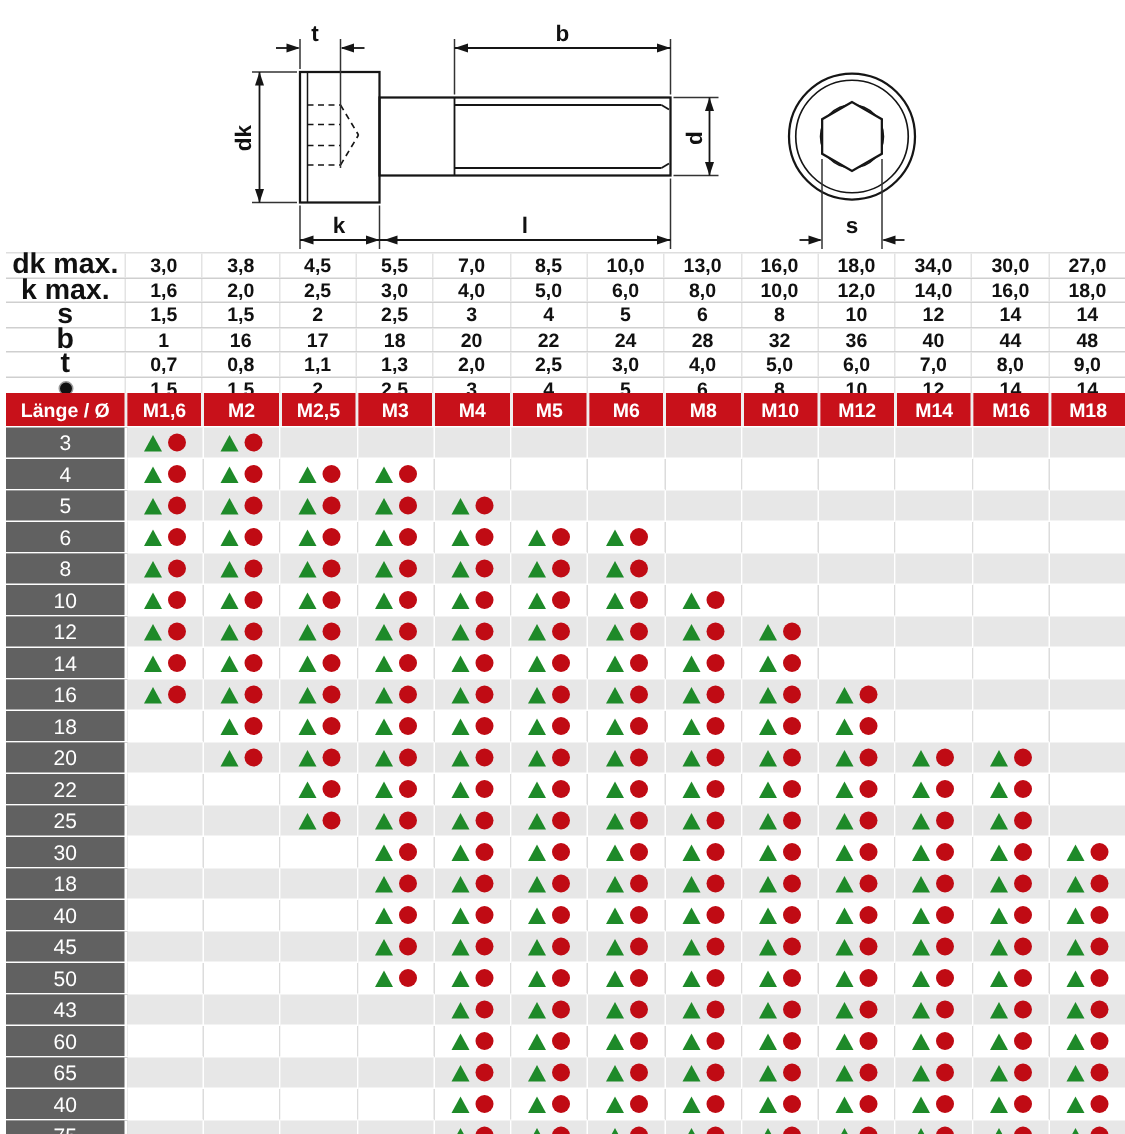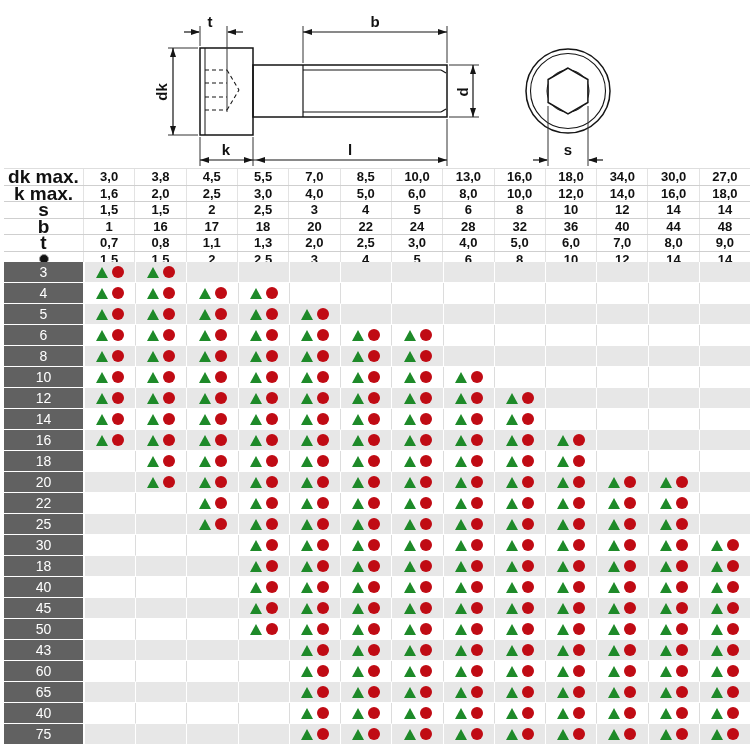--- a/index.html
+++ b/index.html
@@ -238,20 +238,36 @@
         <div class="spec-value-cell">6</div>
         <div class="spec-value-cell">8</div>
         <div class="spec-value-cell">10</div>
         <div class="spec-value-cell">12</div>
         <div class="spec-value-cell">14</div>
         <div class="spec-value-cell">14</div>
       </div>
     </div>
 
   <div class="main-table">
+      <div class="hdr-row">
+        <div class="corner-cell">Länge / Ø</div>
+        <div class="size-cell">M1,6</div>
+        <div class="size-cell">M2</div>
+        <div class="size-cell">M2,5</div>
+        <div class="size-cell">M3</div>
+        <div class="size-cell">M4</div>
+        <div class="size-cell">M5</div>
+        <div class="size-cell">M6</div>
+        <div class="size-cell">M8</div>
+        <div class="size-cell">M10</div>
+        <div class="size-cell">M12</div>
+        <div class="size-cell">M14</div>
+        <div class="size-cell">M16</div>
+        <div class="size-cell">M18</div>
+      </div>
       <div class="body-row gray">
         <div class="len-cell">3</div>
         <div class="avail-cell">
           <span class="tri"></span>
           <span class="dot"></span>
         </div>
         <div class="avail-cell">
           <span class="tri"></span>
           <span class="dot"></span>
         </div>

